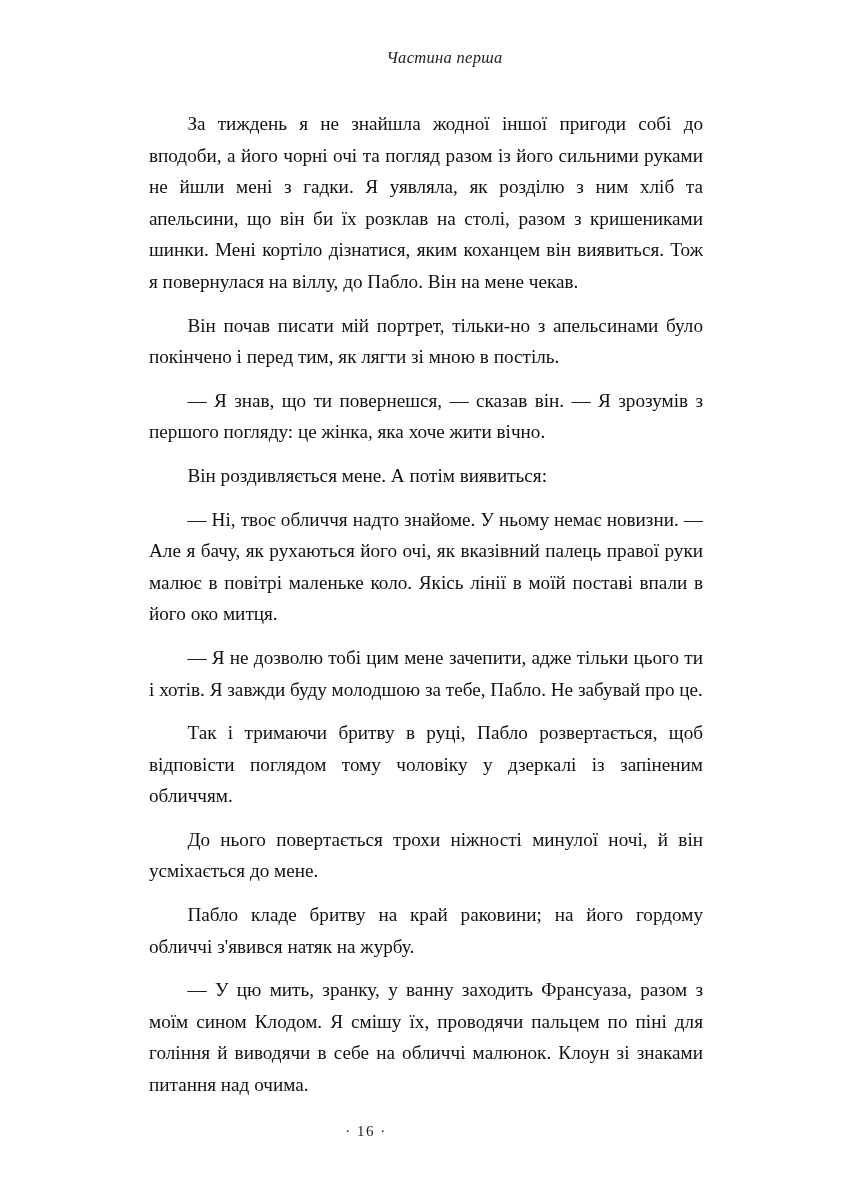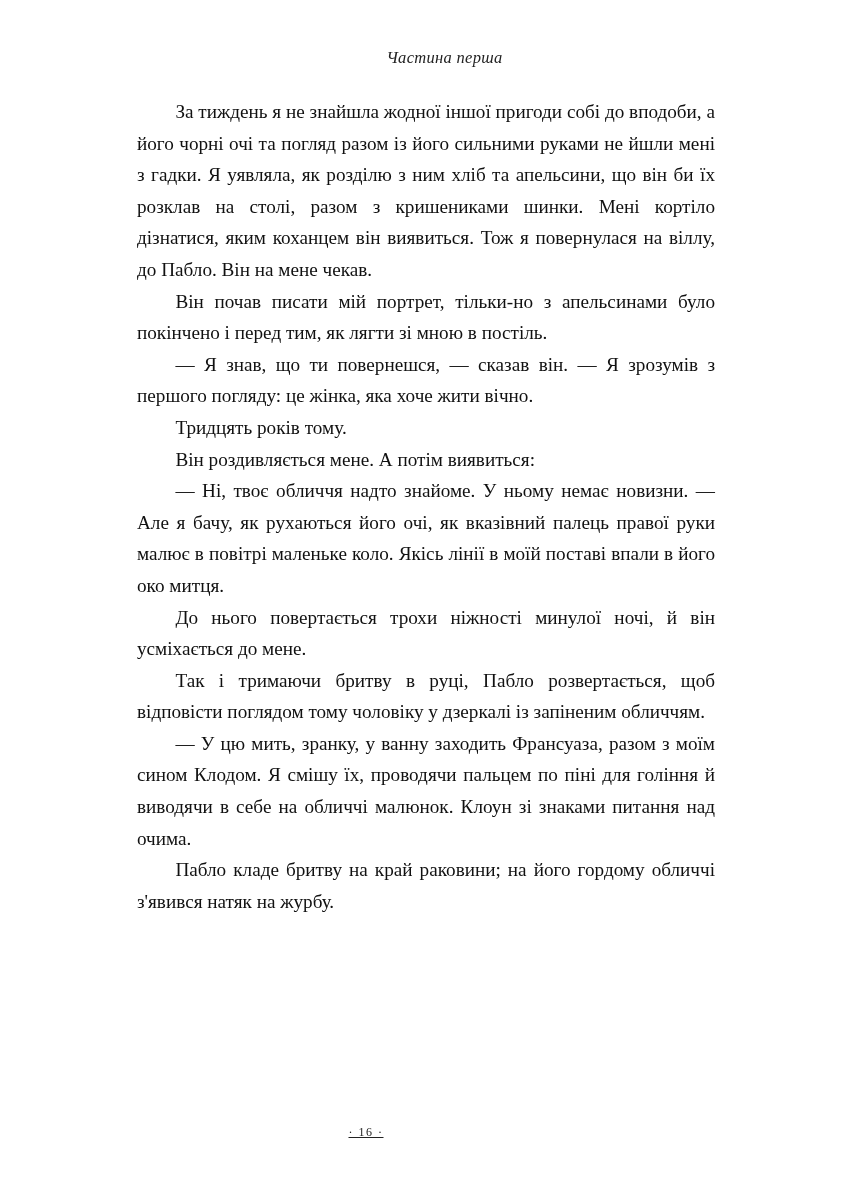--- a/index.html
+++ b/index.html
@@ -38,51 +38,50 @@
     left: 137px;
     width: 578px;
     font-size: 19.2px;
     line-height: 31.6px;
     text-align: justify;
     text-justify: inter-word;
     color: #111111;
     hyphens: manual;
   }
   .text-block p {
-    margin: 0;
+    margin: 12px;
     text-indent: 2.0em;
     font-family: Liberation Serif, serif;
   }
   .folio {
     position: absolute;
     bottom: 60px;
     left: 0;
     width: 732px;
     text-align: center;
-    font-size: 12px;
+    font-size: 15px;
     color: #222222;
     letter-spacing: 1.5px;
-    text-decoration: underline;
   }
 </style>
 </head>
 <body>
 
 <div class="page">
 
   <div class="running-head">Частина перша</div>
 
   <div class="text-block">
     <p>За тиждень я не знайшла жодної іншої пригоди собі до вподоби, а його чорні очі та погляд разом із його сильними руками не йшли мені з гадки. Я уявляла, як розділю з ним хліб та апельсини, що він би їх розклав на столі, разом з кришениками шинки. Мені кортіло дізнатися, яким коханцем він виявиться. Тож я повернулася на віллу, до Пабло. Він на мене чекав.</p>
     <p>Він почав писати мій портрет, тільки-но з апельсинами було покінчено і перед тим, як лягти зі мною в постіль.</p>
     <p>— Я знав, що ти повернешся, — сказав він. — Я зрозумів з першого погляду: це жінка, яка хоче жити вічно.</p>
-    <p>Тридцять років тому.</p>
     <p>Він роздивляється мене. А потім виявиться:</p>
     <p>— Ні, твоє обличчя надто знайоме. У ньому немає новизни. — Але я бачу, як рухаються його очі, як вказівний палець правої руки малює в повітрі маленьке коло. Якісь лінії в моїй поставі впали в його око митця.</p>
+    <p>— Я не дозволю тобі цим мене зачепити, адже тільки цього ти і хотів. Я завжди буду молодшою за тебе, Пабло. Не забувай про це.</p>
+    <p>Так і тримаючи бритву в руці, Пабло розвертається, щоб відповісти поглядом тому чоловіку у дзеркалі із запіненим обличчям.</p>
     <p>До нього повертається трохи ніжності минулої ночі, й він усміхається до мене.</p>
-    <p>Так і тримаючи бритву в руці, Пабло розвертається, щоб відповісти поглядом тому чоловіку у дзеркалі із запіненим обличчям.</p>
+    <p>Пабло кладе бритву на край раковини; на його гордому обличчі з'явився натяк на журбу.</p>
     <p>— У цю мить, зранку, у ванну заходить Франсуаза, разом з моїм сином Клодом. Я смішу їх, проводячи пальцем по піні для гоління й виводячи в себе на обличчі малюнок. Клоун зі знаками питання над очима.</p>
-    <p>Пабло кладе бритву на край раковини; на його гордому обличчі з'явився натяк на журбу.</p>
   </div>
 
   <div class="folio">· 16 ·</div>
 
 </div>
 
 </body></html>

